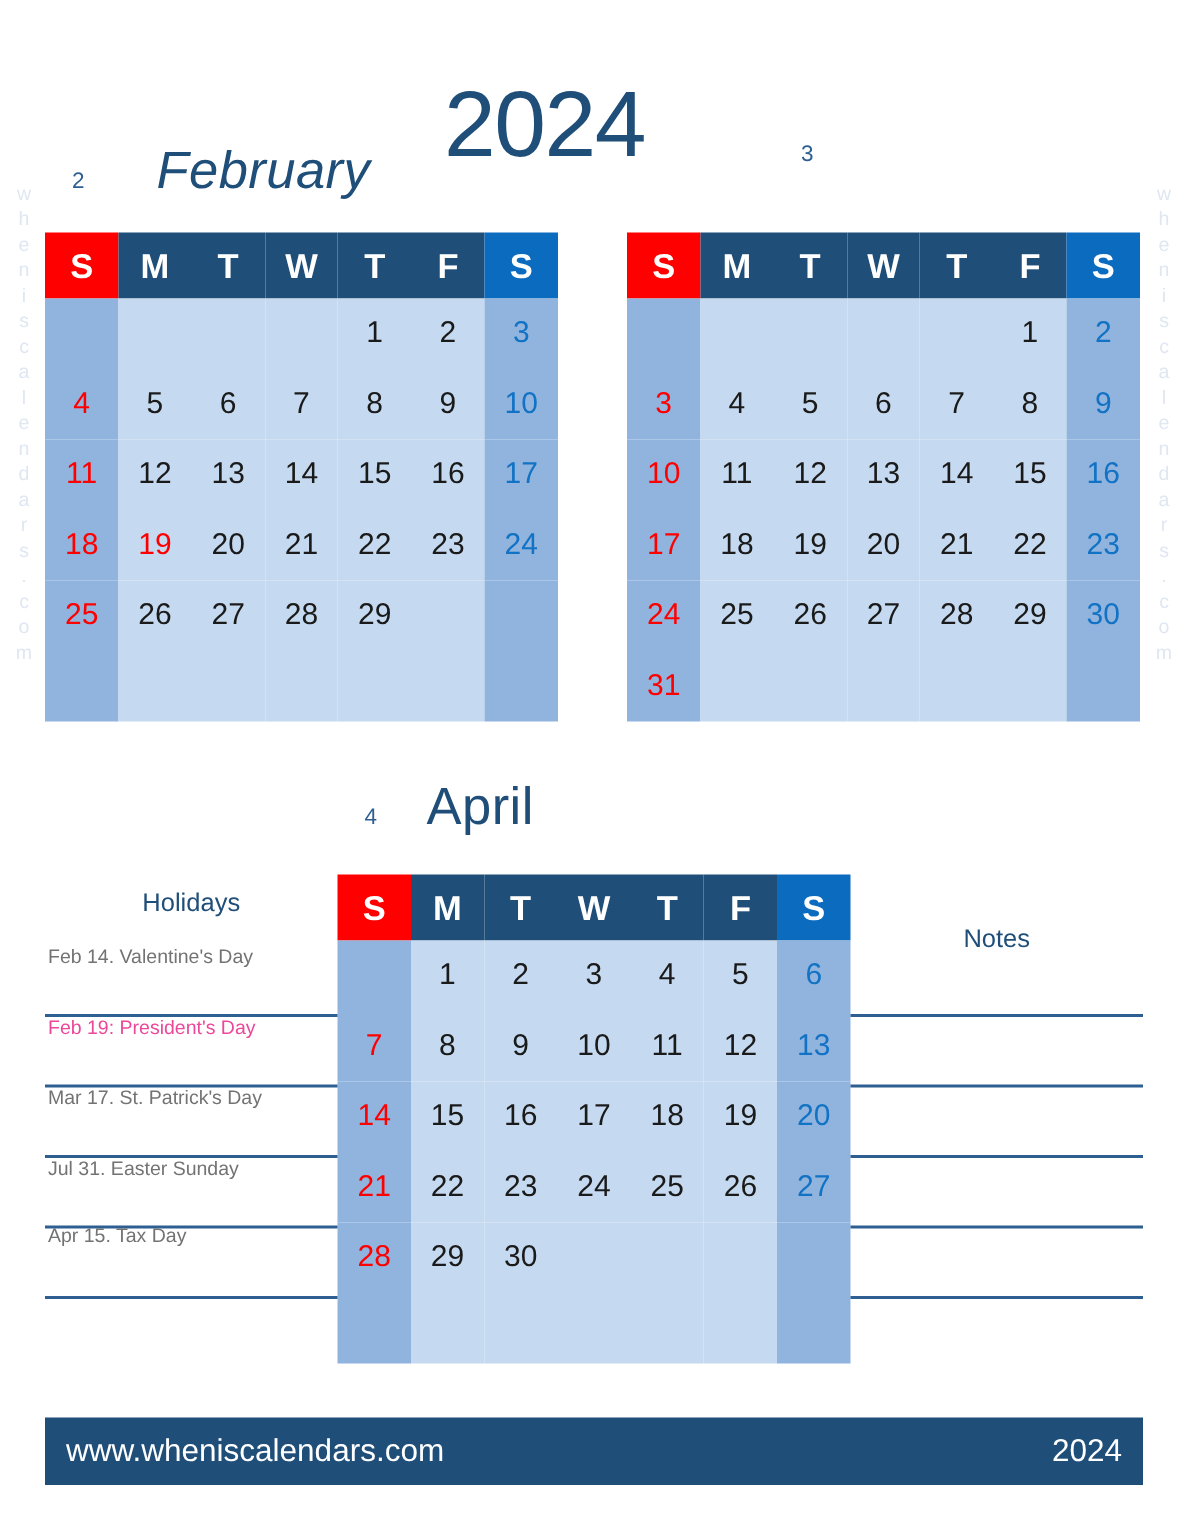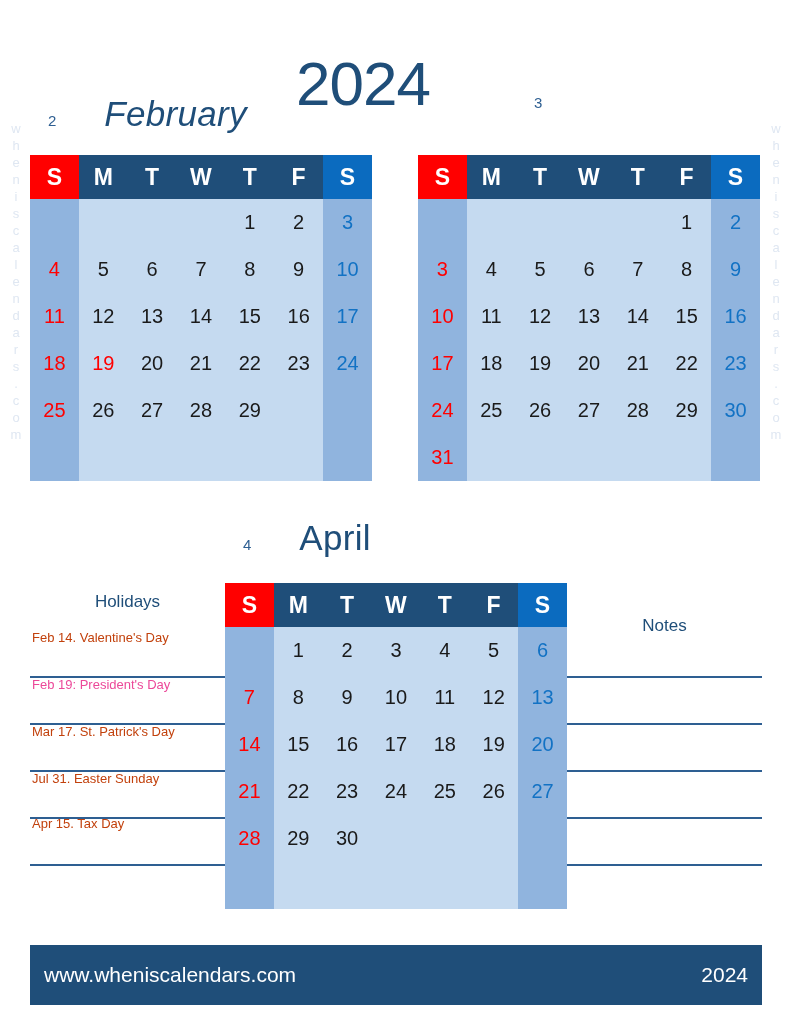--- a/index.html
+++ b/index.html
@@ -58,21 +58,21 @@
     font-weight: 400;
     color: #1f4e79;
     letter-spacing: -1px;
   }
 
   #feb-head { left: 48px; top: 94px; }
   #feb-head .month-name { margin-left: 48px; font-style: italic; }
   #mar-head { left: 534px; top: 94px; }
   #mar-head .month-name { margin-left: 48px; }
   #apr-head { left: 243px; top: 518px; }
-  #apr-head .month-name { margin-left: 48px; }
+  #apr-head .month-name { margin-left: 33px; }
 
   
   .cal {
     position: absolute;
     border-collapse: collapse;
     table-layout: fixed;
   }
   .cal th {
     height: 44px;
     font-size: 23px;
@@ -121,32 +121,32 @@
     border-bottom: 2px solid #2e5f92;
   }
   .holiday-line { left: 30px; width: 195px; }
   .notes-line   { left: 567px; width: 195px; }
 
   .holiday-text {
     position: absolute;
     left: 32px;
     width: 195px;
     font-size: 13px;
-    color: #c2410c;
+    color: #737373;
     white-space: nowrap;
   }
   .holiday-text.red { color: #ec4899; }
 
   
   #footer-bar {
     position: absolute;
     left: 30px;
     top: 945px;
     width: 732px;
-    height: 60px;
+    height: 45px;
     background: #1f4e79;
     display: flex;
     align-items: center;
     justify-content: space-between;
     box-sizing: border-box;
     padding: 0 14px;
   }
   #footer-bar div {
     color: #ffffff;
     font-size: 21px;

